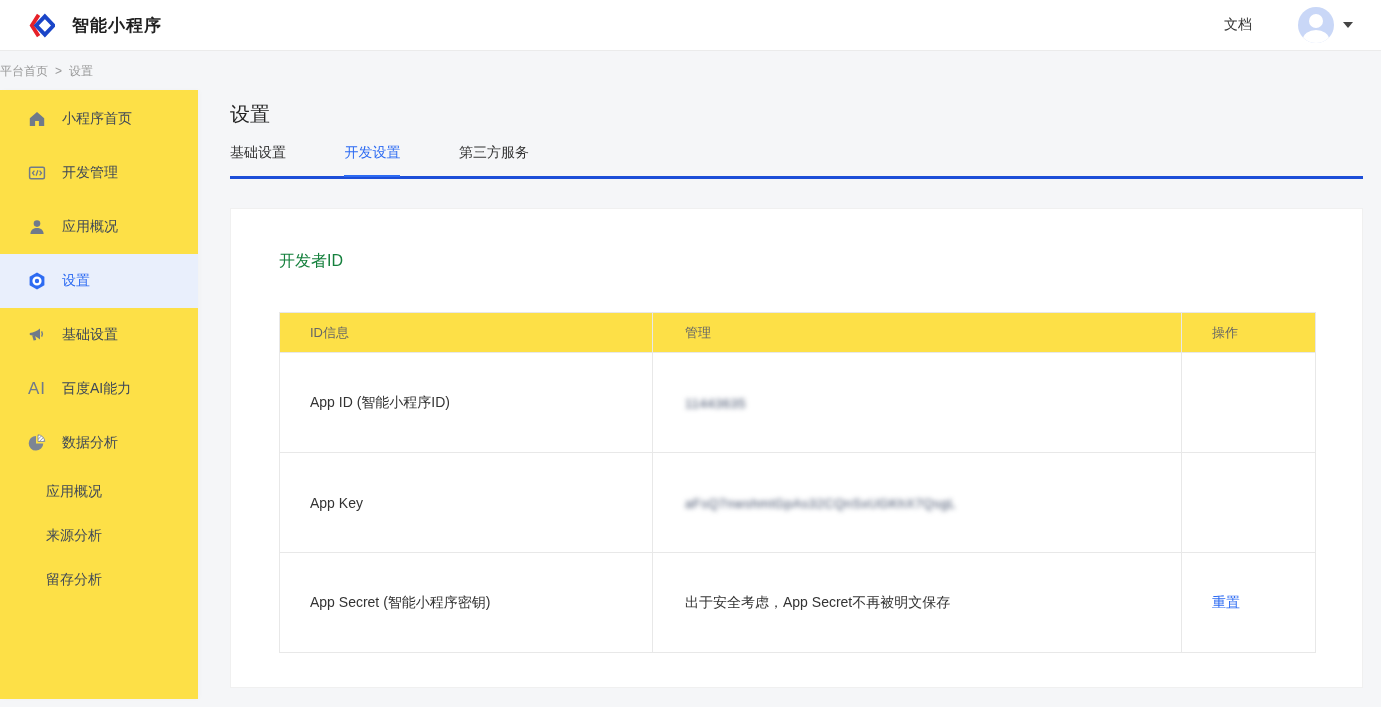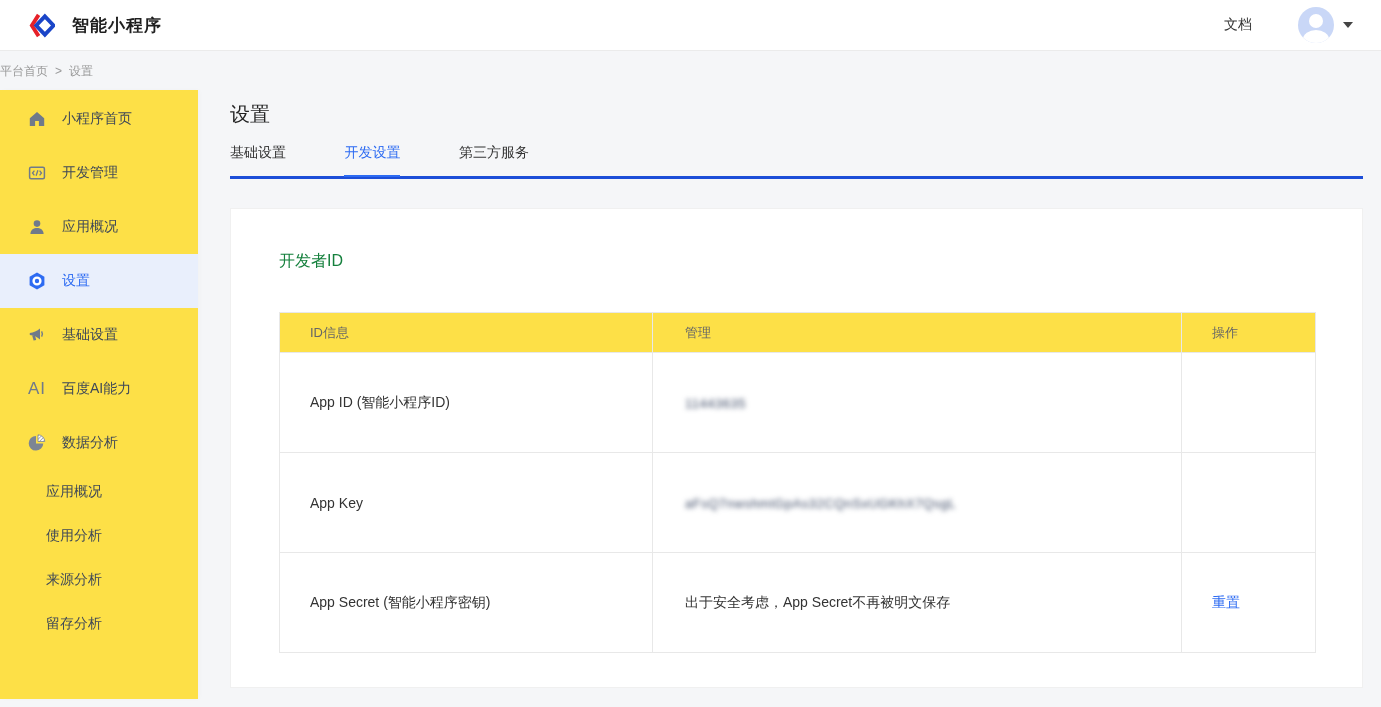--- a/index.html
+++ b/index.html
@@ -187,21 +187,20 @@
           </pattern>
         </defs>
         <path d="M8 9.5 L8 2 A7.3 7.3 0 1 0 15.3 9.5 Z" fill="#7c8594"></path>
         <path d="M10 7.5 L10 0.8 A7 7 0 0 1 16.8 7.5 Z" fill="url(#hatch)" stroke="#7c8594" stroke-width="0.8"></path>
       </svg>
     </span>
     <span>数据分析</span>
   </div>
 
   <div class="side-sub">应用概况</div>
-  <div class="side-sub">使用分析</div>
   <div class="side-sub">来源分析</div>
   <div class="side-sub">留存分析</div>
 </div>
 
 <div class="main">
   <div class="page-title">设置</div>
 
   <div class="tabs">
     <span class="tab">基础设置</span>
     <span class="tab active">开发设置</span>

